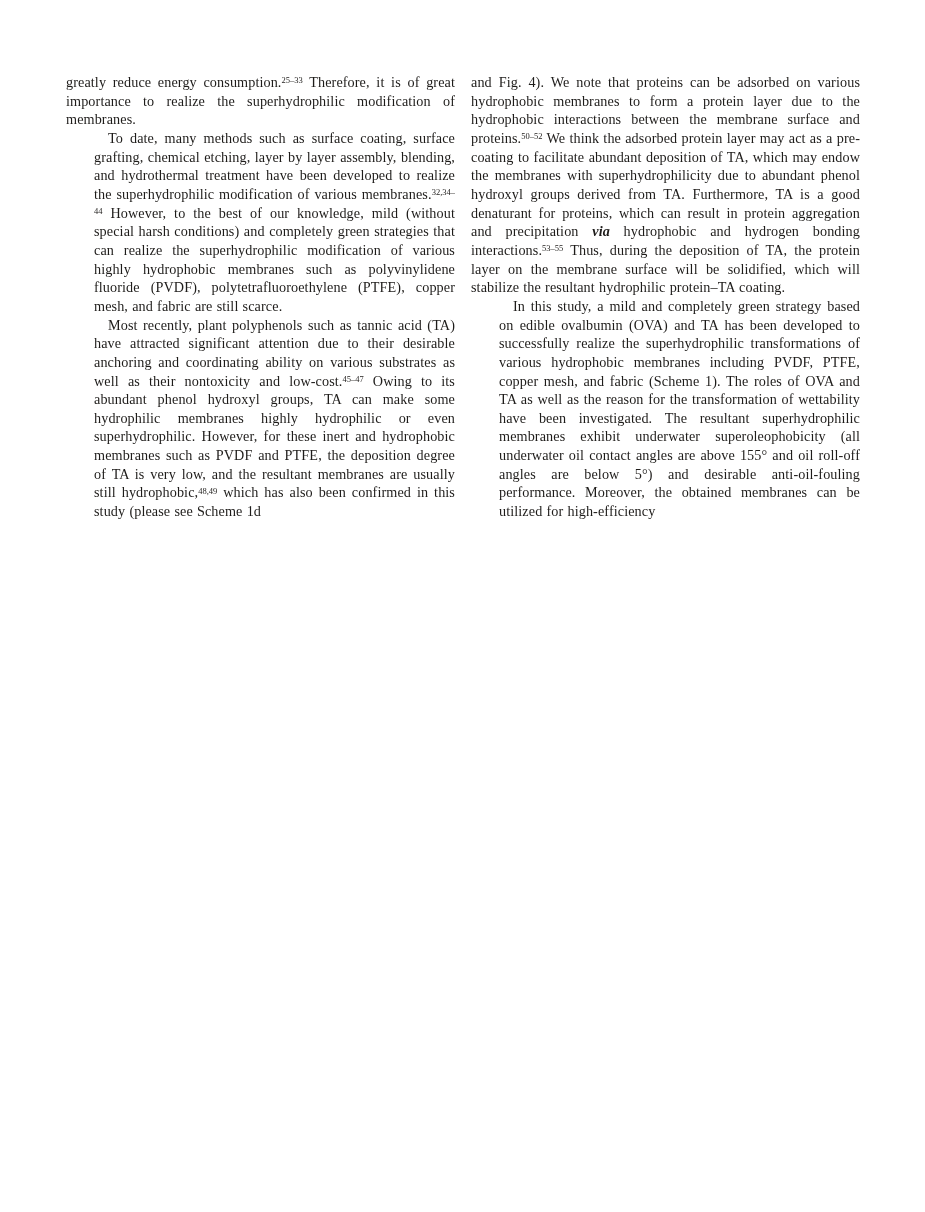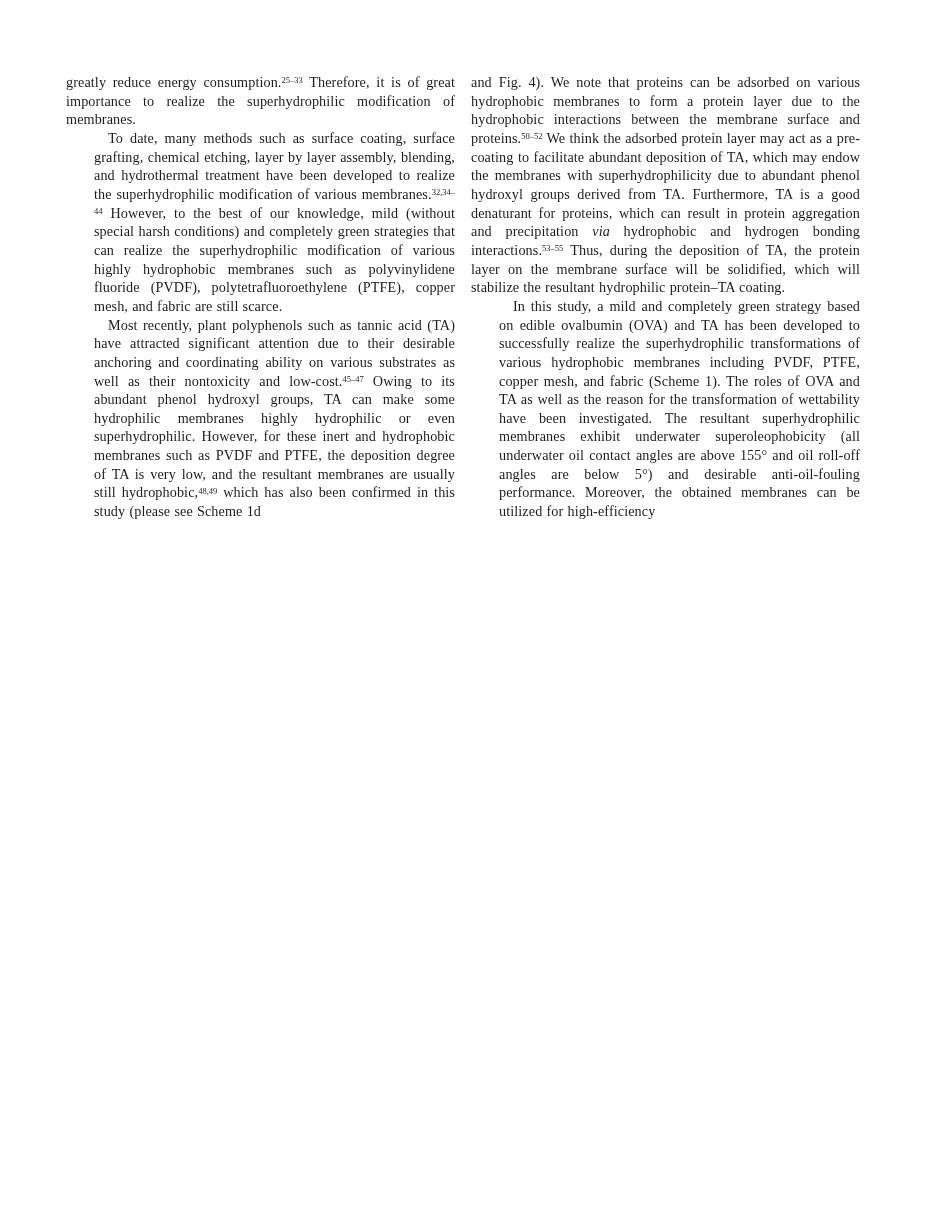--- a/index.html
+++ b/index.html
@@ -42,20 +42,21 @@
   .para sup {
     font-size: 8.5px;
     line-height: 0;
     position: relative;
     top: -0.45em;
     vertical-align: baseline;
     letter-spacing: 0;
   }
   .para em {
     font-style: italic;
+    font-weight: bold;
   }
 </style>
 </head>
 <body>
 
 <div class="page">
   <div class="columns">
     <div class="col">
         <p class="para"><span>greatly reduce energy consumption.</span><sup>25–33</sup><span> Therefore, it is of great importance to realize the superhydrophilic modification of membranes.</span></p>
         <p class="para indent"><span>To date, many methods such as surface coating, surface grafting, chemical etching, layer by layer assembly, blending, and hydrothermal treatment have been developed to realize the superhydrophilic modification of various membranes.</span><sup>32,34–44</sup><span> However, to the best of our knowledge, mild (without special harsh conditions) and completely green strategies that can realize the superhydrophilic modification of various highly hydrophobic membranes such as polyvinylidene fluoride (PVDF), polytetrafluoroethylene (PTFE), copper mesh, and fabric are still scarce.</span></p>

